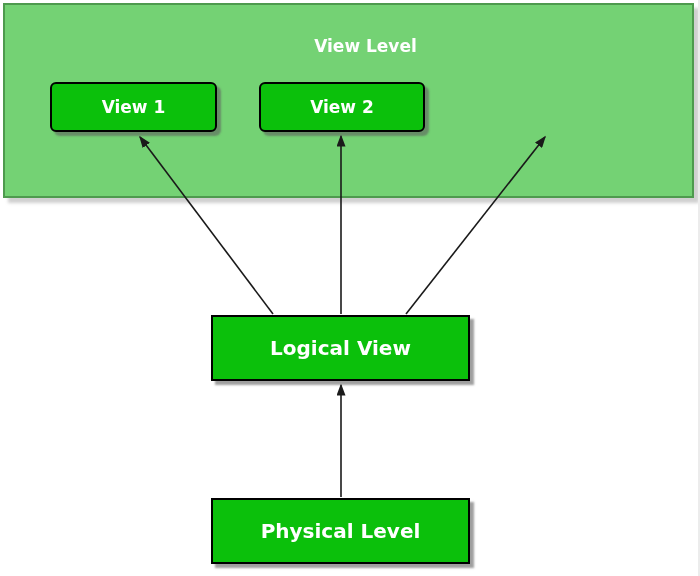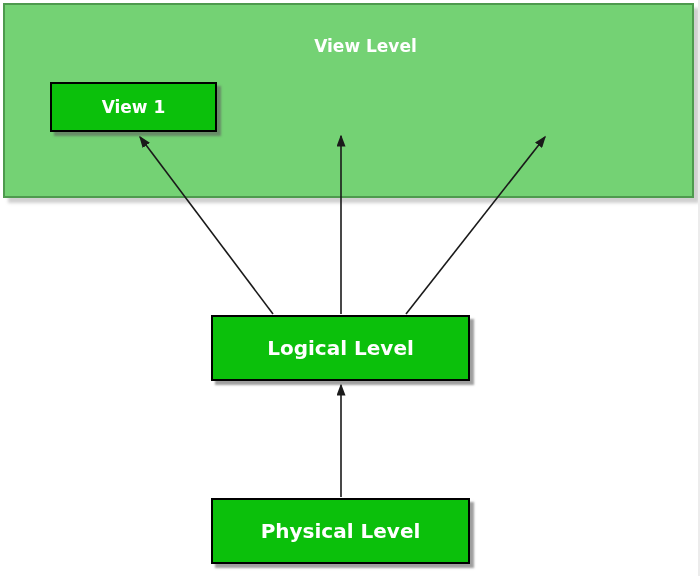--- a/index.html
+++ b/index.html
@@ -65,21 +65,21 @@
     position:absolute;
     display:flex;align-items:center;justify-content:center;
     background:var(--node-fill);
     border:2px solid var(--node-border);
     box-shadow:4px 4px 2px rgba(95,95,95,0.6);
     color:var(--node-text);
     font-weight:bold;
     z-index:3;
     text-align:center;
   }
-  .node.view{width:167px;height:50px;top:82px;font-size:17px;}
+  .node.view{width:167px;height:50px;top:82px;font-size:17px;border-radius:6px;}
   #node-view1{left:50px;}
   #node-view2{left:259px;width:166px;}
   #node-view3{left:465px;width:170px;}
   .node.big{left:211px;width:259px;height:66px;font-size:20px;}
   #node-logical{top:315px;}
   #node-physical{top:498px;}
 </style>
 </head>
 <body>
 
@@ -97,22 +97,25 @@
     </defs>
     <line class="arrow-line" x1="273" y1="314" x2="140" y2="137" marker-end="url(#ah)"></line>
     <line class="arrow-line" x1="341" y1="314" x2="341" y2="136" marker-end="url(#ah)"></line>
     <line class="arrow-line" x1="406" y1="314" x2="545" y2="137" marker-end="url(#ah)"></line>
     <line class="arrow-line" x1="341" y1="497" x2="341" y2="385" marker-end="url(#ah)"></line>
   </svg>
 
   <div class="node view" id="node-view1">
     <span>View 1</span>
   </div>
+  <div class="node view" id="node-view2">
+    <span>View 2</span>
+  </div>
 
   <div class="node big" id="node-logical">
-    <span>Logical Level</span>
+    <span>Logical View</span>
   </div>
   <div class="node big" id="node-physical">
     <span>Physical Level</span>
   </div>
 
   <div class="screen-edge"></div>
 </div>
 
 </body></html>

